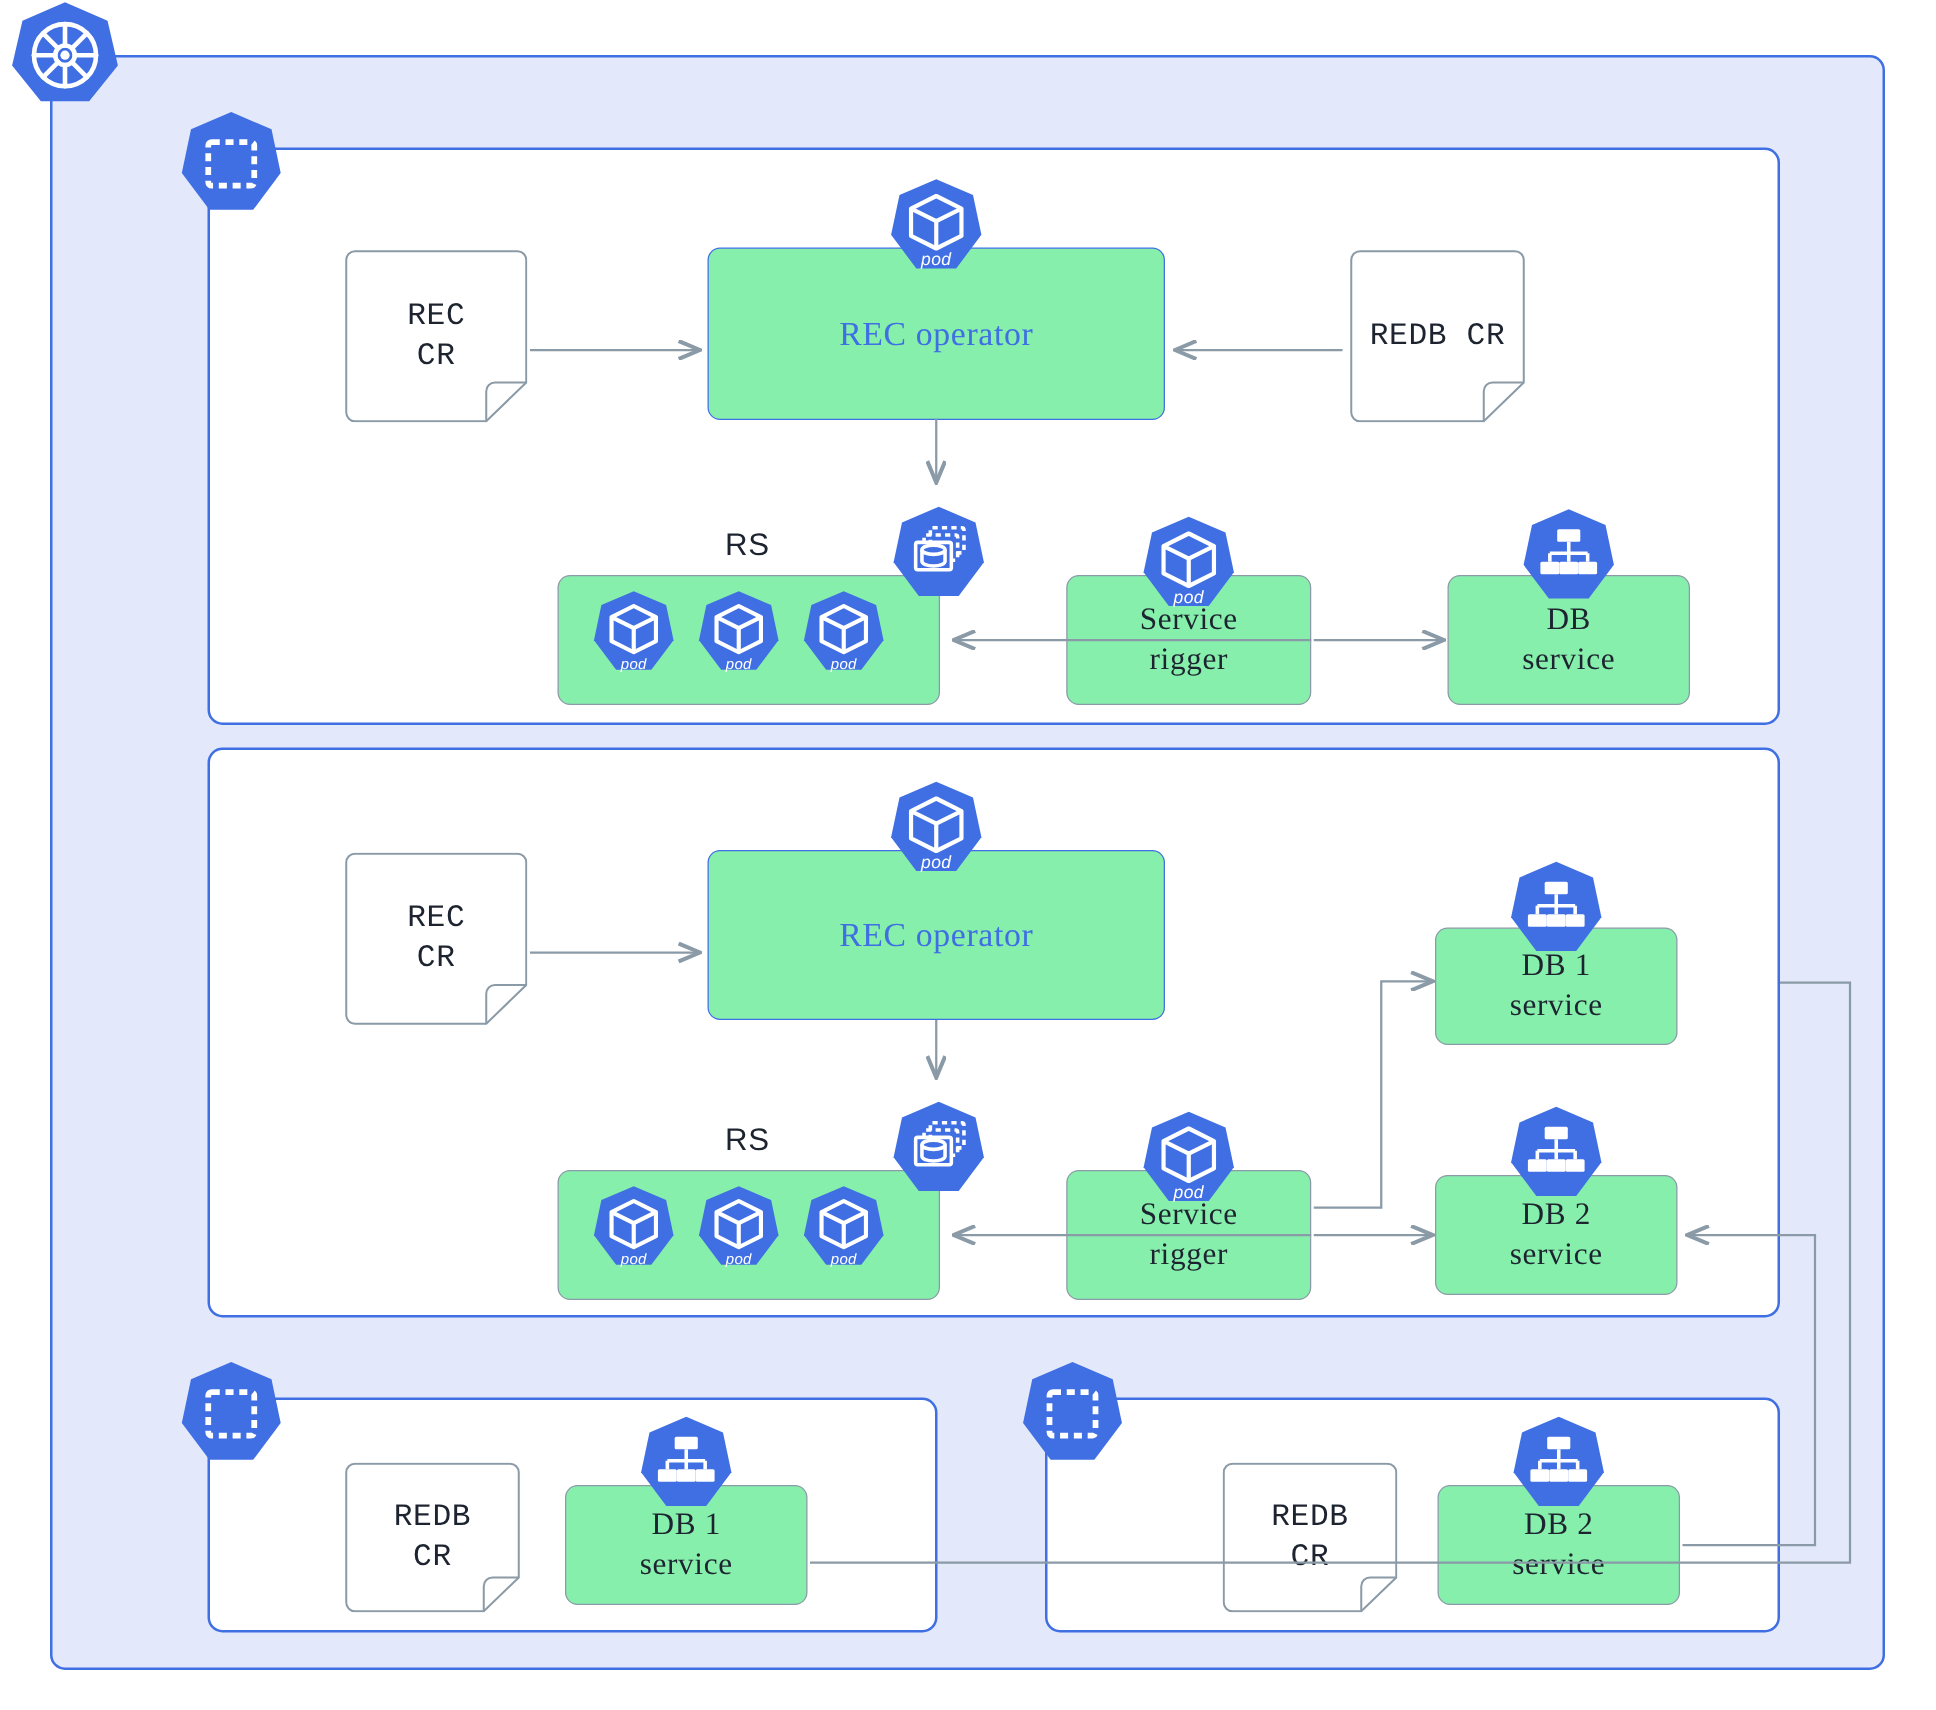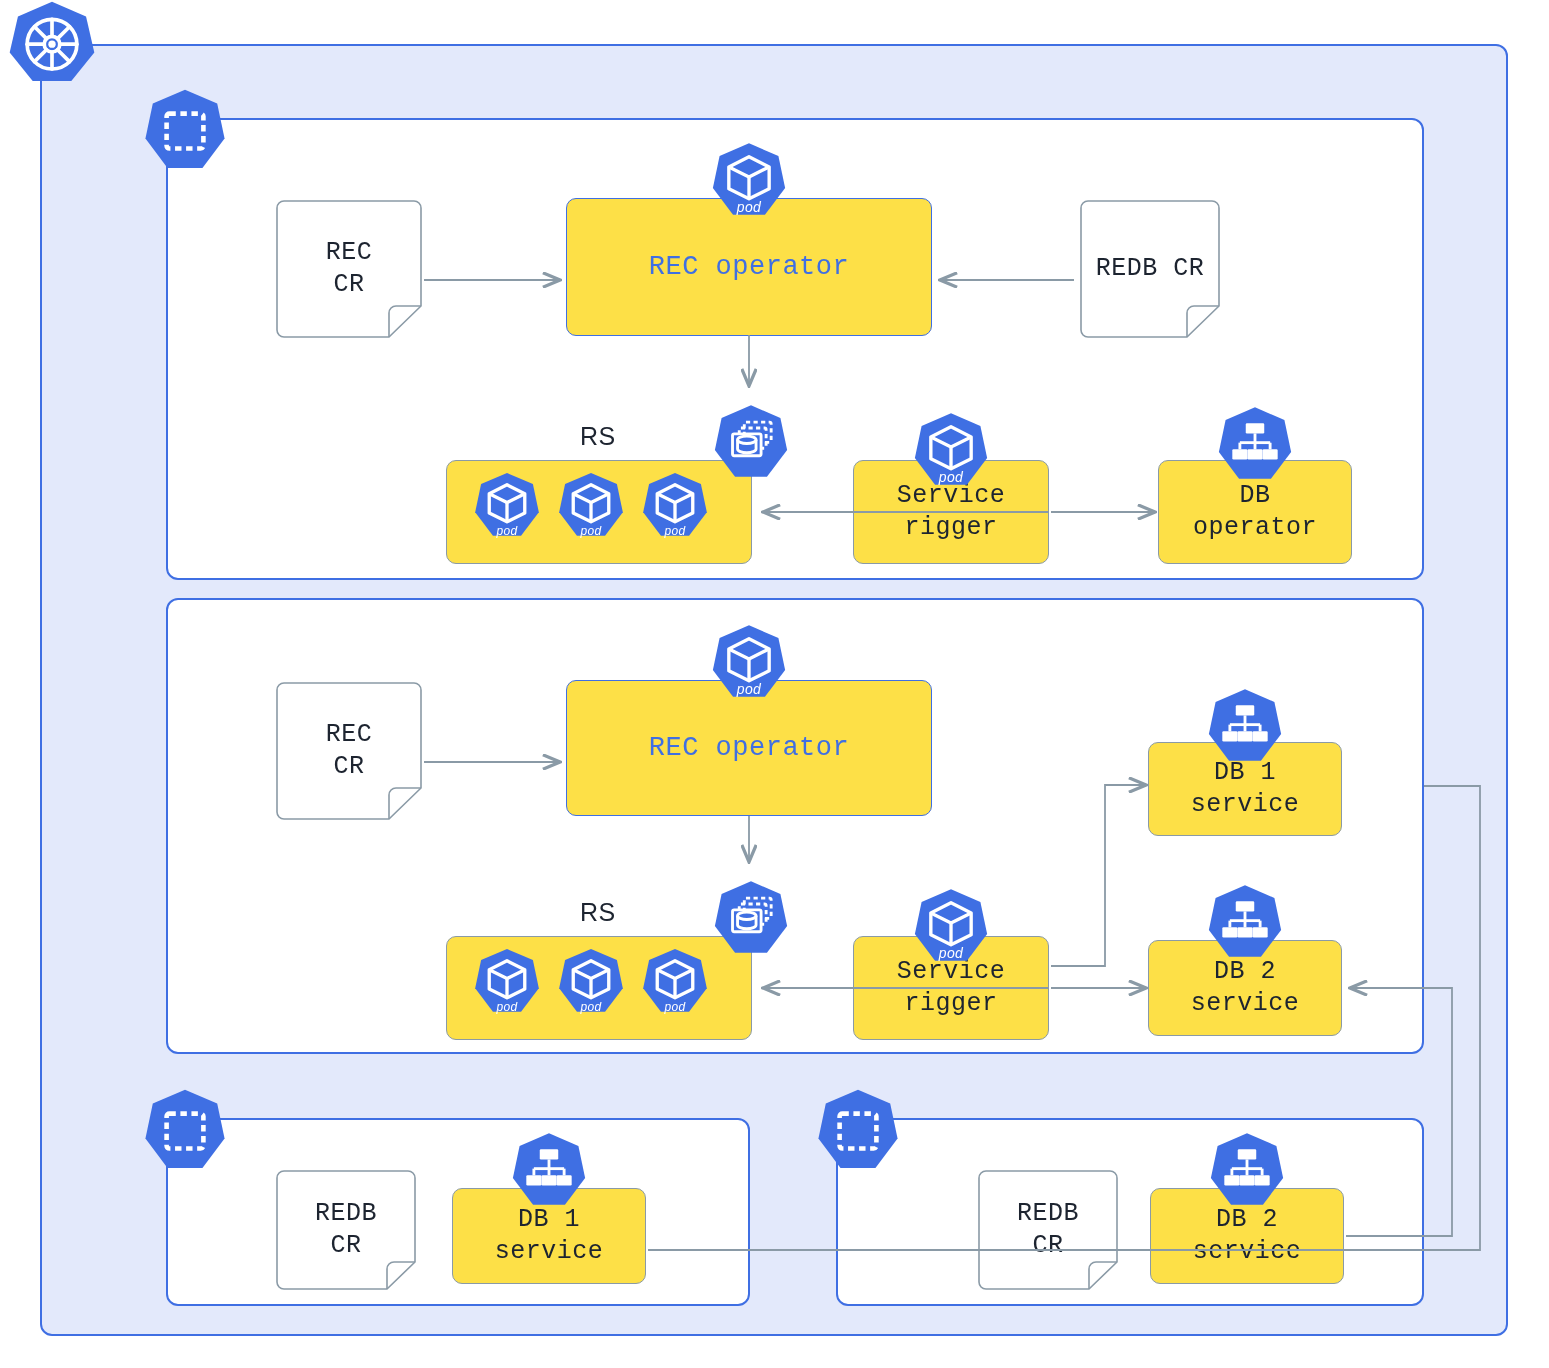--- a/index.html
+++ b/index.html
@@ -19,33 +19,34 @@
     position:absolute;
     background:#ffffff;
     border:2px solid #3f6fe3;
     border-radius:12px;
     box-sizing:border-box;
   }
 
   
   .box{
     position:absolute;
-    background:#fde047;
+    background:#86efac;
     border:1.6px solid #8a9aa6;
     border-radius:10px;
     box-sizing:border-box;
     display:flex;
     align-items:center;
     justify-content:center;
     text-align:center;
     color:#1d2430;
     font-size:25px;
     line-height:1.28;
     letter-spacing:.5px;
     white-space:pre-line;
+    font-family:Liberation Serif, serif;
   }
   .box.accent{
     border:1.8px solid #3f6fe3;
     color:#3f6fe3;
   }
   .box.plain{
     border:1.6px solid #8a9aa6;
   }
 
   
@@ -279,21 +280,21 @@
       <g fill="none" stroke="#ffffff" stroke-width="4" stroke-linejoin="round">
         <path d="M50 20 L74 32 L74 58 L50 70 L26 58 L26 32 Z"></path>
           <path d="M26 32 L50 44 L74 32"></path>
           <path d="M50 44 L50 70"></path>
       </g>
     </svg>
     <div class="cap">pod</div>
   </div>
 
   <div class="box plain" style="left:1158px;top:460px;width:194px;height:104px;">DB
-operator</div>
+service</div>
   <div class="badge" style="left:1213px;top:404px;">
     <svg viewBox="0 0 100 100">
       <path d="M50 4 L85 19 L93 57 L69 89 L31 89 L7 57 L15 19 Z" fill="#3f6fe3"></path>
       <g fill="#ffffff">
         <rect x="39" y="23" width="22" height="12" rx="1.5"></rect>
         <rect x="23" y="54" width="18" height="12" rx="1.5"></rect>
         <rect x="41" y="54" width="18" height="12" rx="1.5"></rect>
         <rect x="59" y="54" width="18" height="12" rx="1.5"></rect>
       </g>
       <g stroke="#ffffff" stroke-width="3.4" fill="none">

